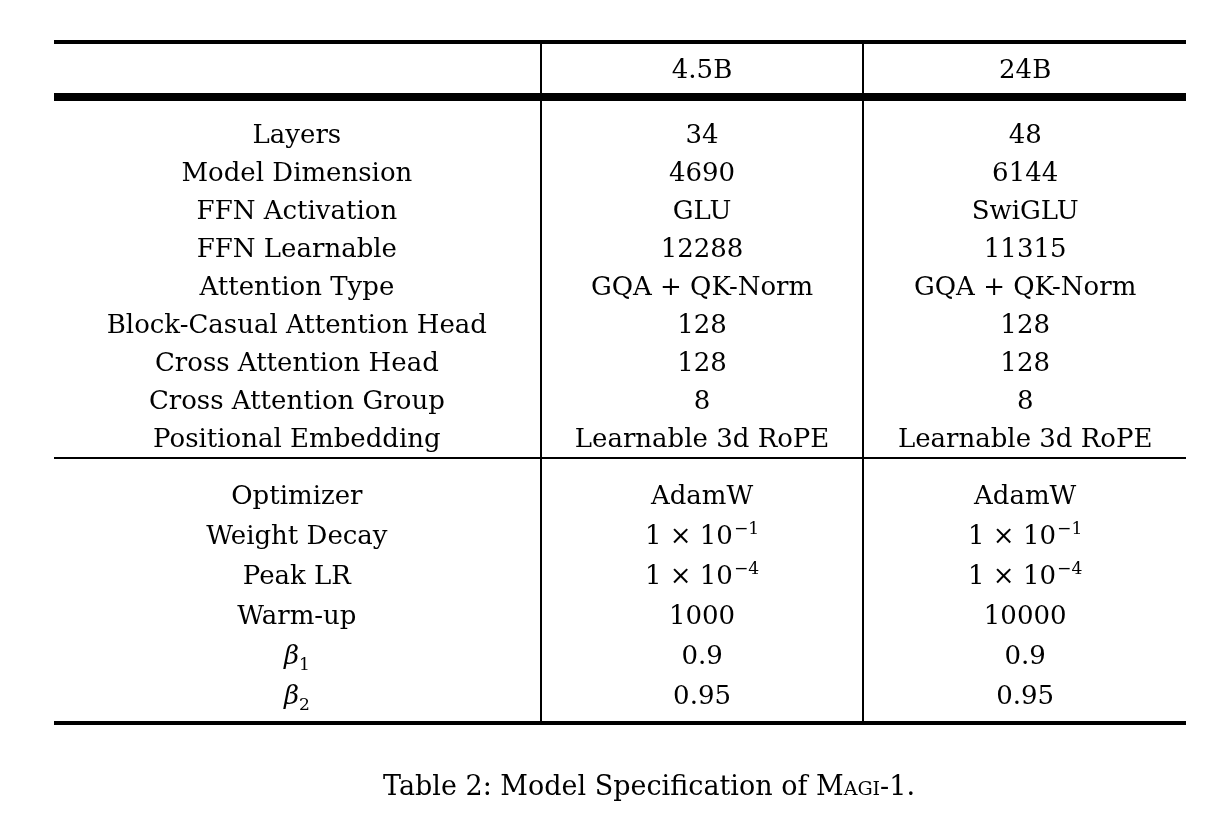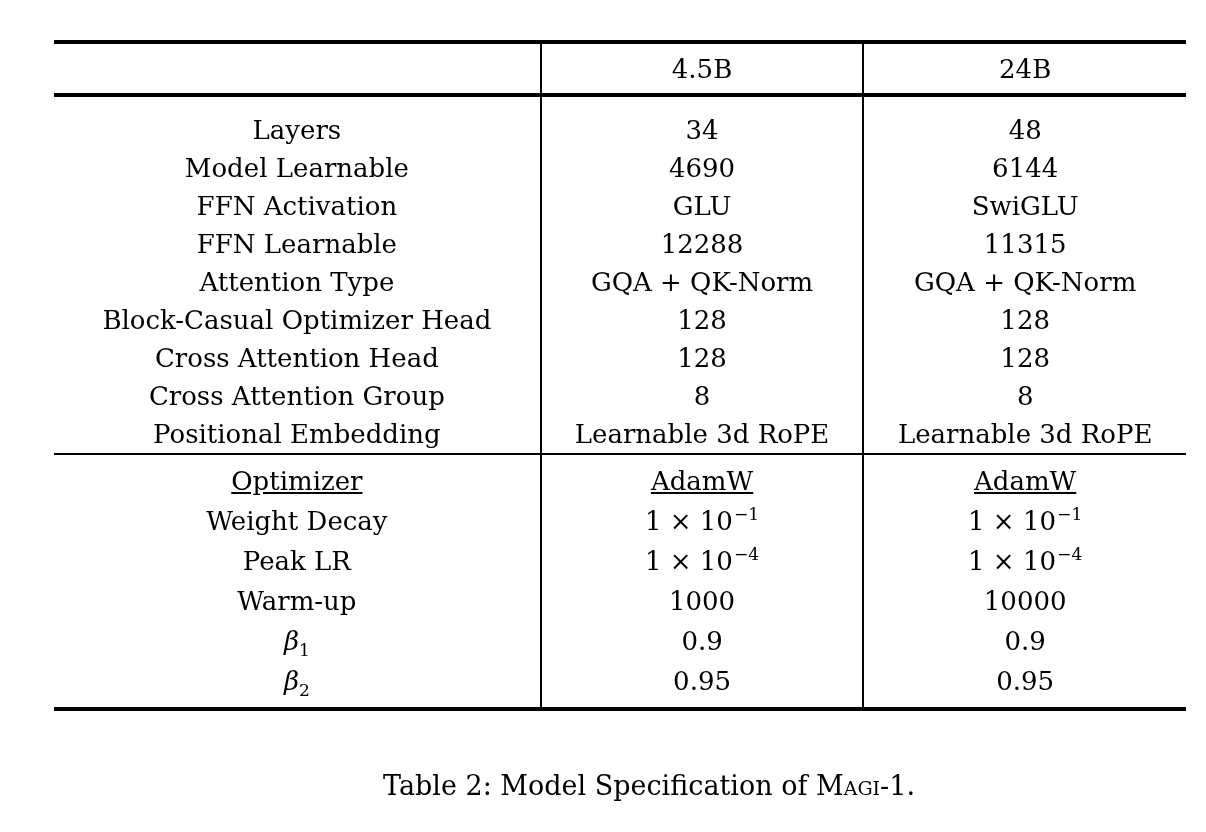--- a/index.html
+++ b/index.html
@@ -38,27 +38,27 @@
   th, td {
     text-align: center;
     vertical-align: middle;
     font-weight: normal;
     font-size: 26px;
     padding: 0;
     line-height: 1.0;
     white-space: nowrap;
   }
   thead th { height: 49px; }
-  thead tr { border-bottom: 4px solid #000000; }
+  thead tr { border-bottom: 8px solid #000000; }
   tbody.sec1 { border-bottom: 2px solid #000; }
   tbody.sec1 td { height: 38px; }
   tbody.sec2 td { height: 40px; }
   tbody.sec1 tr:first-child td { padding-top: 14px; }
   tbody.sec1 tr:last-child td { }
-  tbody.sec2 tr:first-child td { padding-top: 6px; text-decoration: underline; }
+  tbody.sec2 tr:first-child td { padding-top: 16px; }
   tbody.sec2 tr:last-child td { padding-bottom: 6px; }
 
   .vline { border-left: 2px solid #000; }
 
   sup.sp {
     font-size: 0.66em;
     vertical-align: super;
     line-height: 0;
     margin-left: 1px;
   }
@@ -100,41 +100,41 @@
           <th class="vline">24B</th>
         </tr>
       </thead>
       <tbody class="sec1">
         <tr>
           <td><span class="txt">Layers</span></td>
           <td class="vline"><span class="txt">34</span></td>
           <td class="vline"><span class="txt">48</span></td>
         </tr>
         <tr>
-          <td><span class="txt">Model Learnable</span></td>
+          <td><span class="txt">Model Dimension</span></td>
           <td class="vline"><span class="txt">4690</span></td>
           <td class="vline"><span class="txt">6144</span></td>
         </tr>
         <tr>
           <td><span class="txt">FFN Activation</span></td>
           <td class="vline"><span class="txt">GLU</span></td>
           <td class="vline"><span class="txt">SwiGLU</span></td>
         </tr>
         <tr>
           <td><span class="txt">FFN Learnable</span></td>
           <td class="vline"><span class="txt">12288</span></td>
           <td class="vline"><span class="txt">11315</span></td>
         </tr>
         <tr>
           <td><span class="txt">Attention Type</span></td>
           <td class="vline"><span class="txt">GQA + QK-Norm</span></td>
           <td class="vline"><span class="txt">GQA + QK-Norm</span></td>
         </tr>
         <tr>
-          <td><span class="txt">Block-Casual Optimizer Head</span></td>
+          <td><span class="txt">Block-Casual Attention Head</span></td>
           <td class="vline"><span class="txt">128</span></td>
           <td class="vline"><span class="txt">128</span></td>
         </tr>
         <tr>
           <td><span class="txt">Cross Attention Head</span></td>
           <td class="vline"><span class="txt">128</span></td>
           <td class="vline"><span class="txt">128</span></td>
         </tr>
         <tr>
           <td><span class="txt">Cross Attention Group</span></td>

